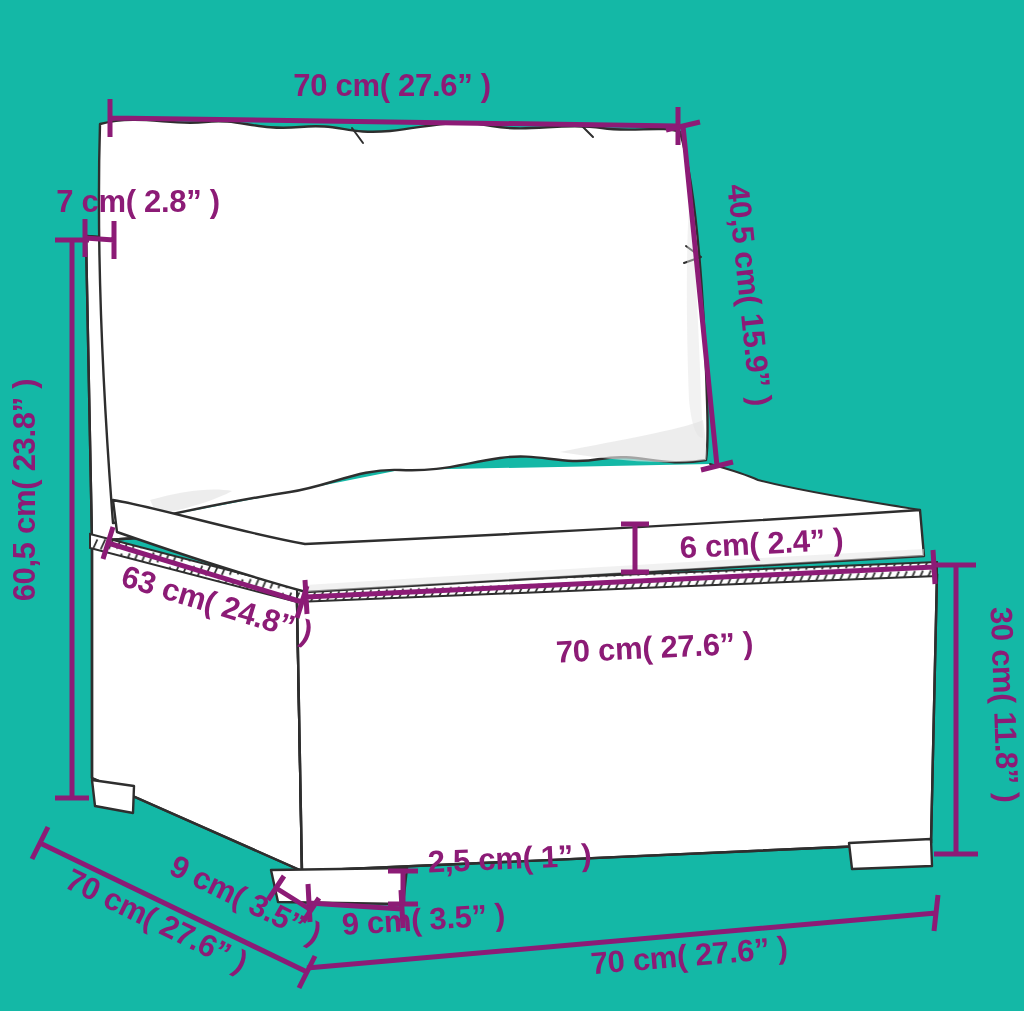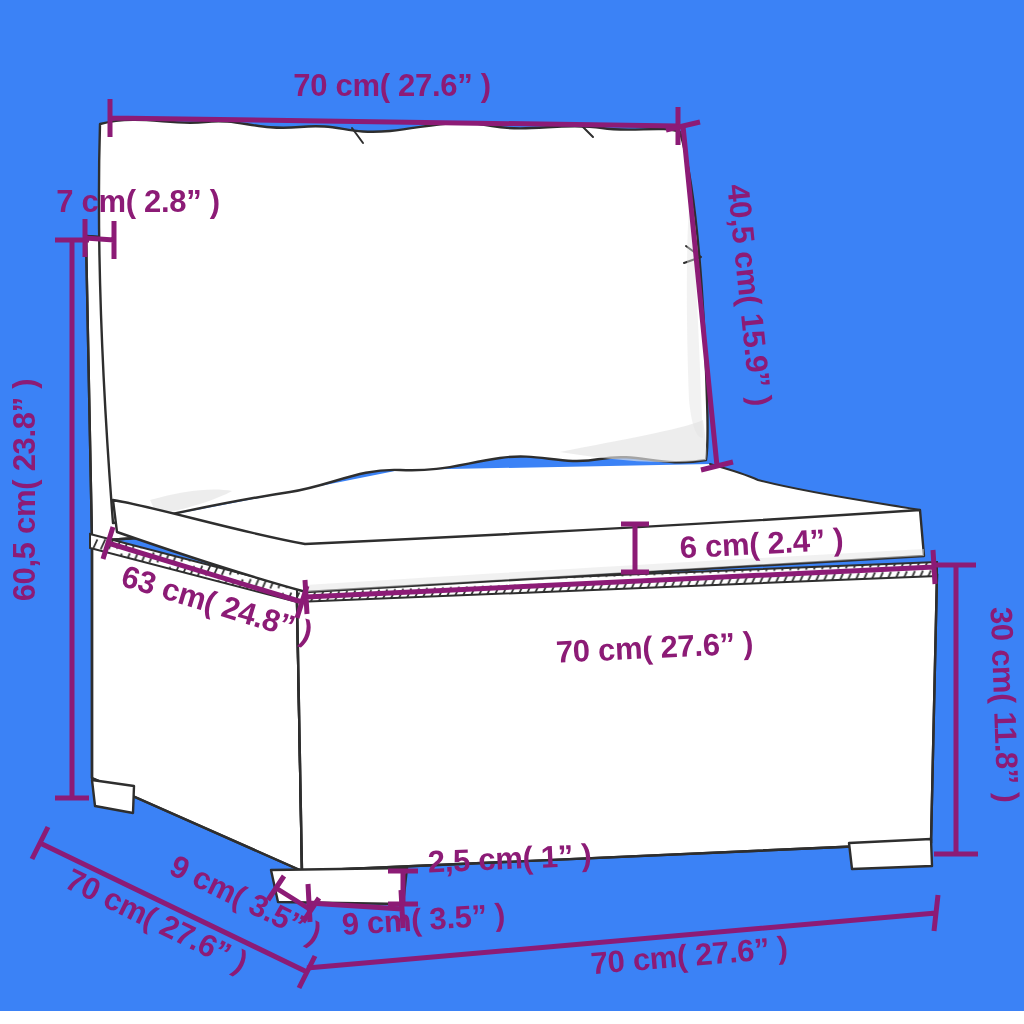--- a/index.html
+++ b/index.html
@@ -1,16 +1,16 @@
 <!DOCTYPE html>
 <html style="--accent: #8c1b76; --ink: #2e2e2e;"><head>
 <meta charset="utf-8">
 <style>
   html,body{margin:0;padding:0;background:#ffffff;}
-  .stage{position:relative;width:1024px;height:1011px;background:#3b82f6;overflow:hidden;
+  .stage{position:relative;width:1024px;height:1011px;background:#14b8a6;overflow:hidden;
          font-family:"Liberation Sans", sans-serif;}
   svg{display:block}
   .outline{fill:none;stroke:var(--ink);stroke-width:2.4;stroke-linejoin:round;stroke-linecap:round;}
   .fillwhite{fill:#ffffff;stroke:var(--ink);stroke-width:2.4;stroke-linejoin:round;}
   .nofill{fill:none;stroke:var(--ink);stroke-width:2;stroke-linejoin:round;stroke-linecap:round;}
   .shade{fill:#e3e3e3;opacity:.65;stroke:none;}
   .dim-line{stroke:var(--accent);stroke-width:5;stroke-linecap:butt;fill:none;}
   .dim-text{fill:var(--accent);font-weight:bold;font-size:31px;letter-spacing:-0.3px;}
 </style>
 </head>

